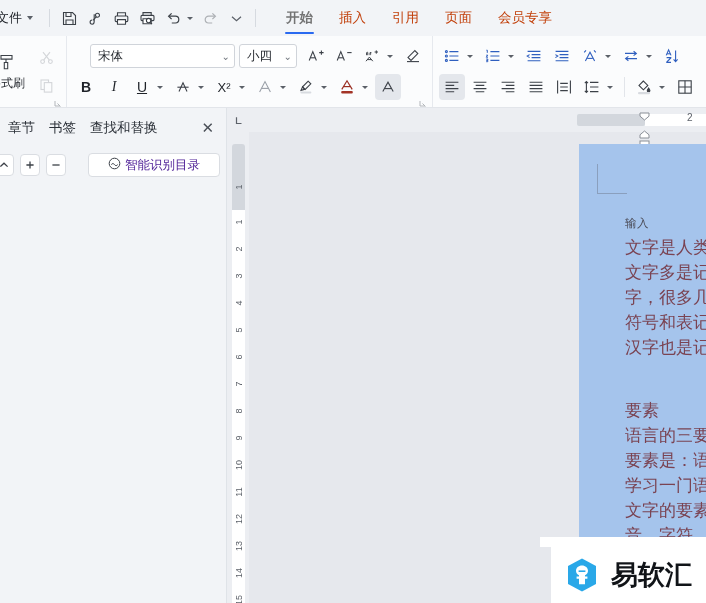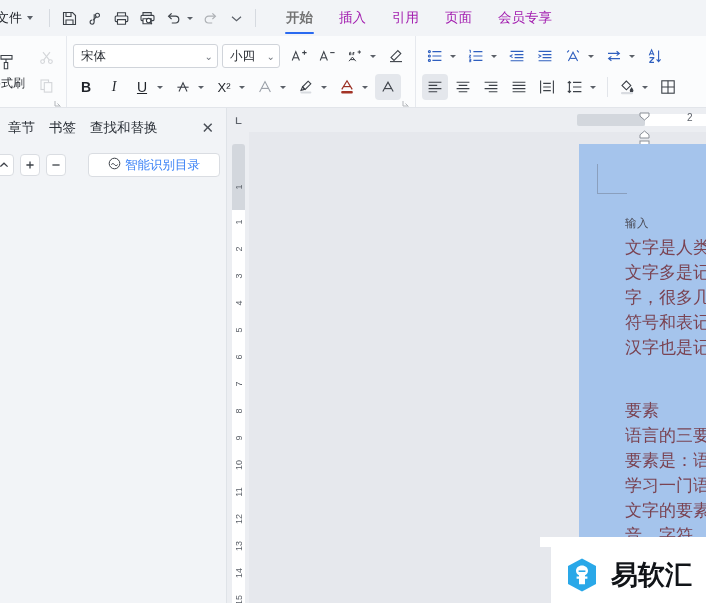--- a/index.html
+++ b/index.html
@@ -37,21 +37,21 @@
   .qbtn-combo { display: flex; align-items: center; cursor: pointer; border-radius: 4px; }
   .caret {
     width: 0; height: 0; border-left: 3.5px solid transparent;
     border-right: 3.5px solid transparent; border-top: 4px solid #5b6068;
     margin-left: 2px; margin-right: 3px;
   }
   .caret.sm { border-left-width: 3px; border-right-width: 3px; border-top-width: 3.5px; }
 
   .tabs { display: flex; align-items: flex-end; height: 36px; margin-left: 10px; }
   .tab {
-    font-size: 13.5px; color: #a21caf; padding: 0 13px;
+    font-size: 13.5px; color: #c2410c; padding: 0 13px;
     height: 36px; line-height: 36px; cursor: pointer;
     position: relative; white-space: nowrap;
   }
   .tab.active { color: #737373; font-weight: bold; }
   .tab.active::after {
     content: ""; position: absolute; left: 12px; right: 12px; bottom: 2px;
     height: 2px; background: #2a6af0; border-radius: 1px;
   }
 
   
@@ -79,21 +79,21 @@
 
   .rowpair { display: flex; flex-direction: column; gap: 4px; justify-content: center; padding: 0 6px; }
   .rrow { display: flex; align-items: center; gap: 2px; height: 27px; }
 
   .combo {
     display: flex; align-items: center; justify-content: space-between;
     height: 24px; border: 1px solid #d0d4da; border-radius: 3px;
     background: #fff; font-size: 12.5px; color: #1f2329;
     padding: 0 4px 0 7px; cursor: pointer;
   }
-  .combo.font { width: 145px; }
+  .combo.font { width: 145px; margin-left: 17px; }
   .combo.size { width: 58px; margin-left: 2px; }
   .combo .chev { color: #70757d; font-size: 10px; margin-left: 4px; }
 
   .tbtn {
     min-width: 26px; height: 26px; border-radius: 4px; cursor: pointer;
     display: flex; align-items: center; justify-content: center;
     padding: 0 2px; font-size: 13px; color: #1f2329;
   }
   .tbtn.active { background: #e4e7ec; }
   .tbtn-combo { display: flex; align-items: center; border-radius: 4px; cursor: pointer; padding-right: 2px; }
@@ -120,21 +120,21 @@
   .nav-toolbar { display: flex; align-items: center; height: 34px; padding: 0 6px; gap: 6px; }
   .nav-ibtn {
     width: 22px; height: 22px; border: 1px solid #dadde2; background: #fff;
     border-radius: 4px; display: flex; align-items: center; justify-content: center;
     cursor: pointer; font-size: 13px; color: #3c4148;
   }
   .nav-ibtn.first { margin-left: -12px; }
   .smart-btn {
     display: flex; align-items: center; gap: 4px; height: 24px;
     border: 1px solid #dadde2; background: #fff; border-radius: 4px;
-    padding: 0 19px; font-size: 12.5px; color: #3b82f6; cursor: pointer;
+    padding: 0 19px; font-size: 12.5px; color: #4c1d95; cursor: pointer;
     margin-left: 16px; white-space: nowrap;
   }
   .nav-body { flex: 1; background: #f2f4f7; }
 
   
   .docarea { flex: 1; position: relative; background: #e6e8ed; overflow: hidden; }
   .hruler {
     position: absolute; top: 0; left: 0; right: 0; height: 24px;
     background: #eceef2; display: flex; align-items: center;
   }

